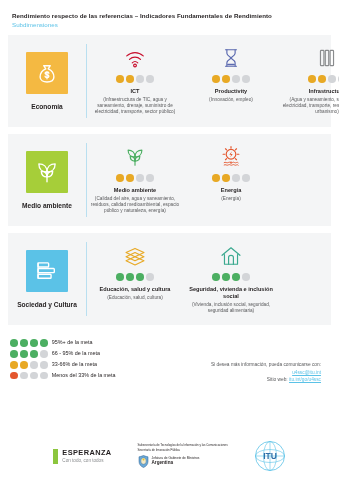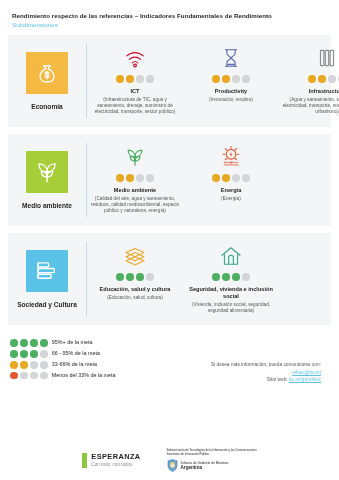--- a/index.html
+++ b/index.html
@@ -357,15 +357,25 @@
           <ellipse cx="11" cy="12" rx="5.5" ry="6.5" fill="#f2e9c8" stroke="#2b5f8e" stroke-width=".8"></ellipse>
           <circle cx="11" cy="9" r="2" fill="#f0c419"></circle>
         </svg>
         <div>
           <div class="l3">Jefatura de Gabinete de Ministros</div>
           <div class="l4">Argentina</div>
         </div>
       </div>
     </div>
 
+    <div class="logo-itu">
+      <svg width="32" height="32" viewBox="0 0 64 64">
+        <circle cx="32" cy="32" r="29" fill="none" stroke="#5bc2e7" stroke-width="1.6"></circle>
+        <ellipse cx="32" cy="32" rx="13" ry="29" fill="none" stroke="#5bc2e7" stroke-width="1.2"></ellipse>
+        <line x1="3" y1="32" x2="61" y2="32" stroke="#5bc2e7" stroke-width="1.2"></line>
+        <ellipse cx="32" cy="32" rx="29" ry="13" fill="none" stroke="#5bc2e7" stroke-width="1.2"></ellipse>
+        <line x1="32" y1="3" x2="32" y2="61" stroke="#5bc2e7" stroke-width="1.2"></line>
+        <text x="32" y="38" font-family="Liberation Sans, sans-serif" font-size="17" font-weight="bold" fill="#2f6fa8" text-anchor="middle">ITU</text>
+      </svg>
+    </div>
 
   </div>
 </div>
 
 </body></html>

